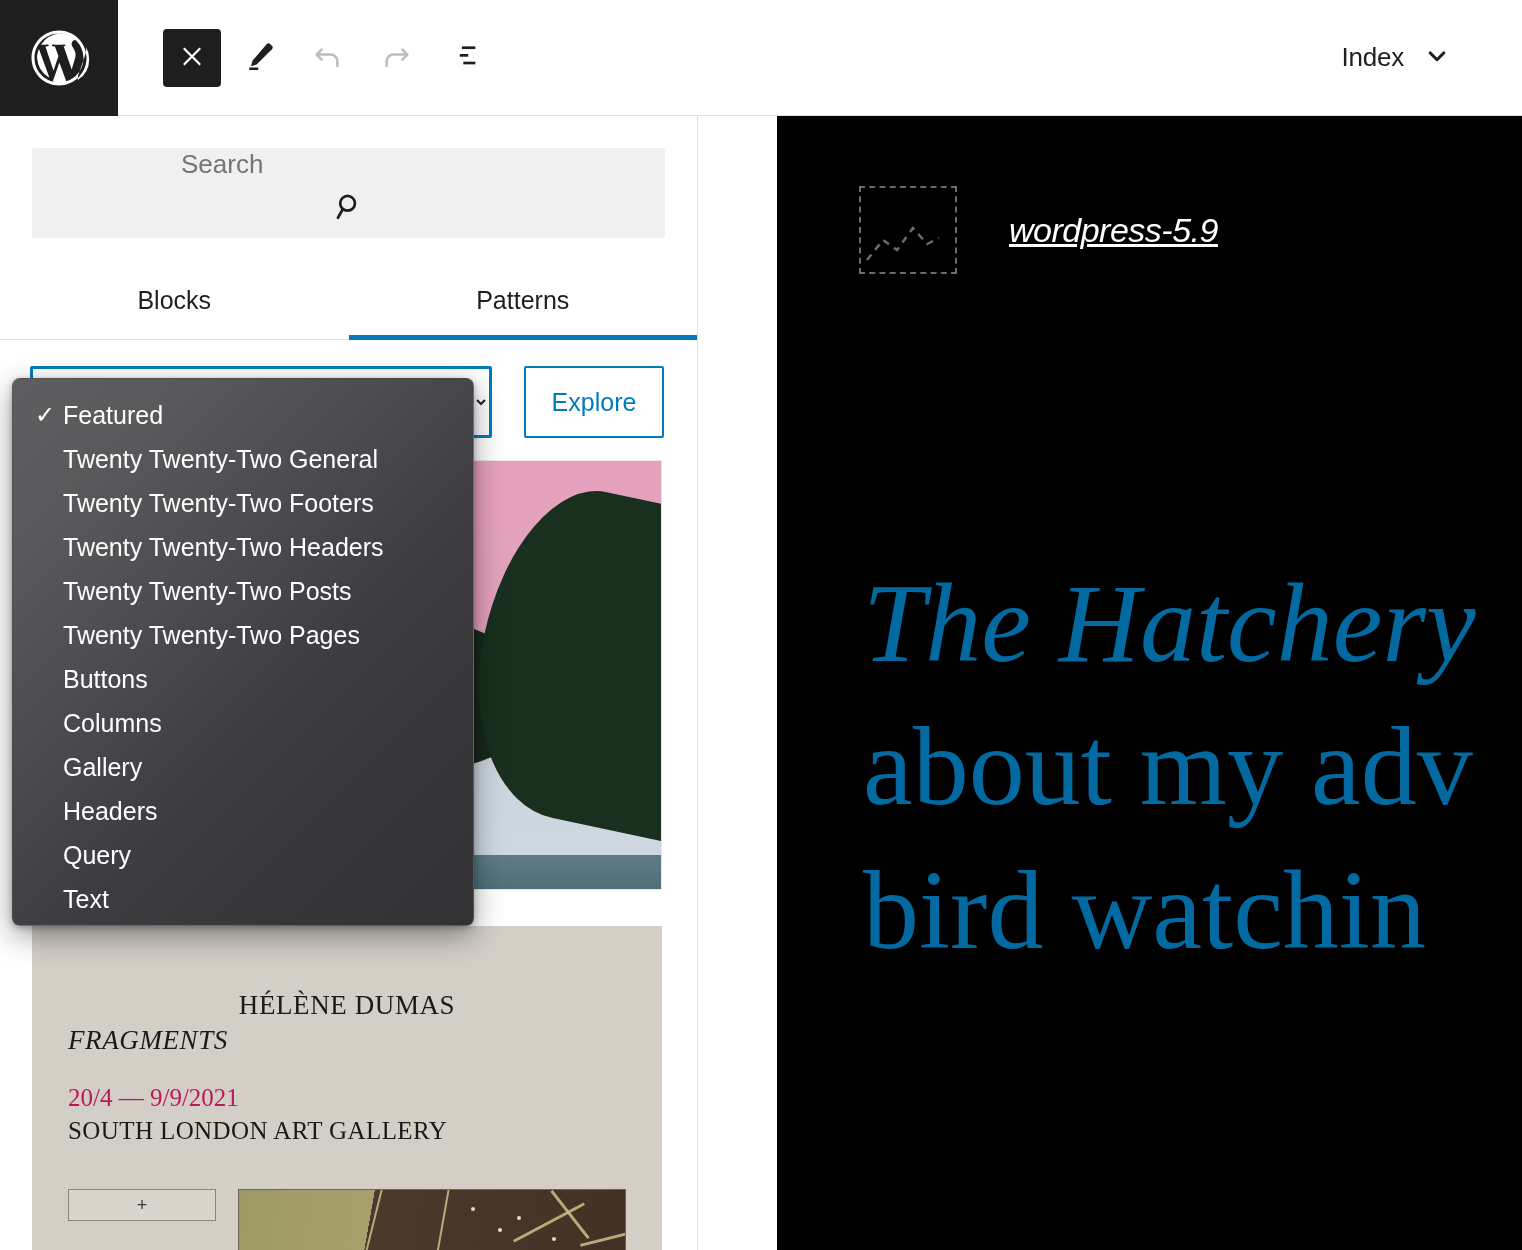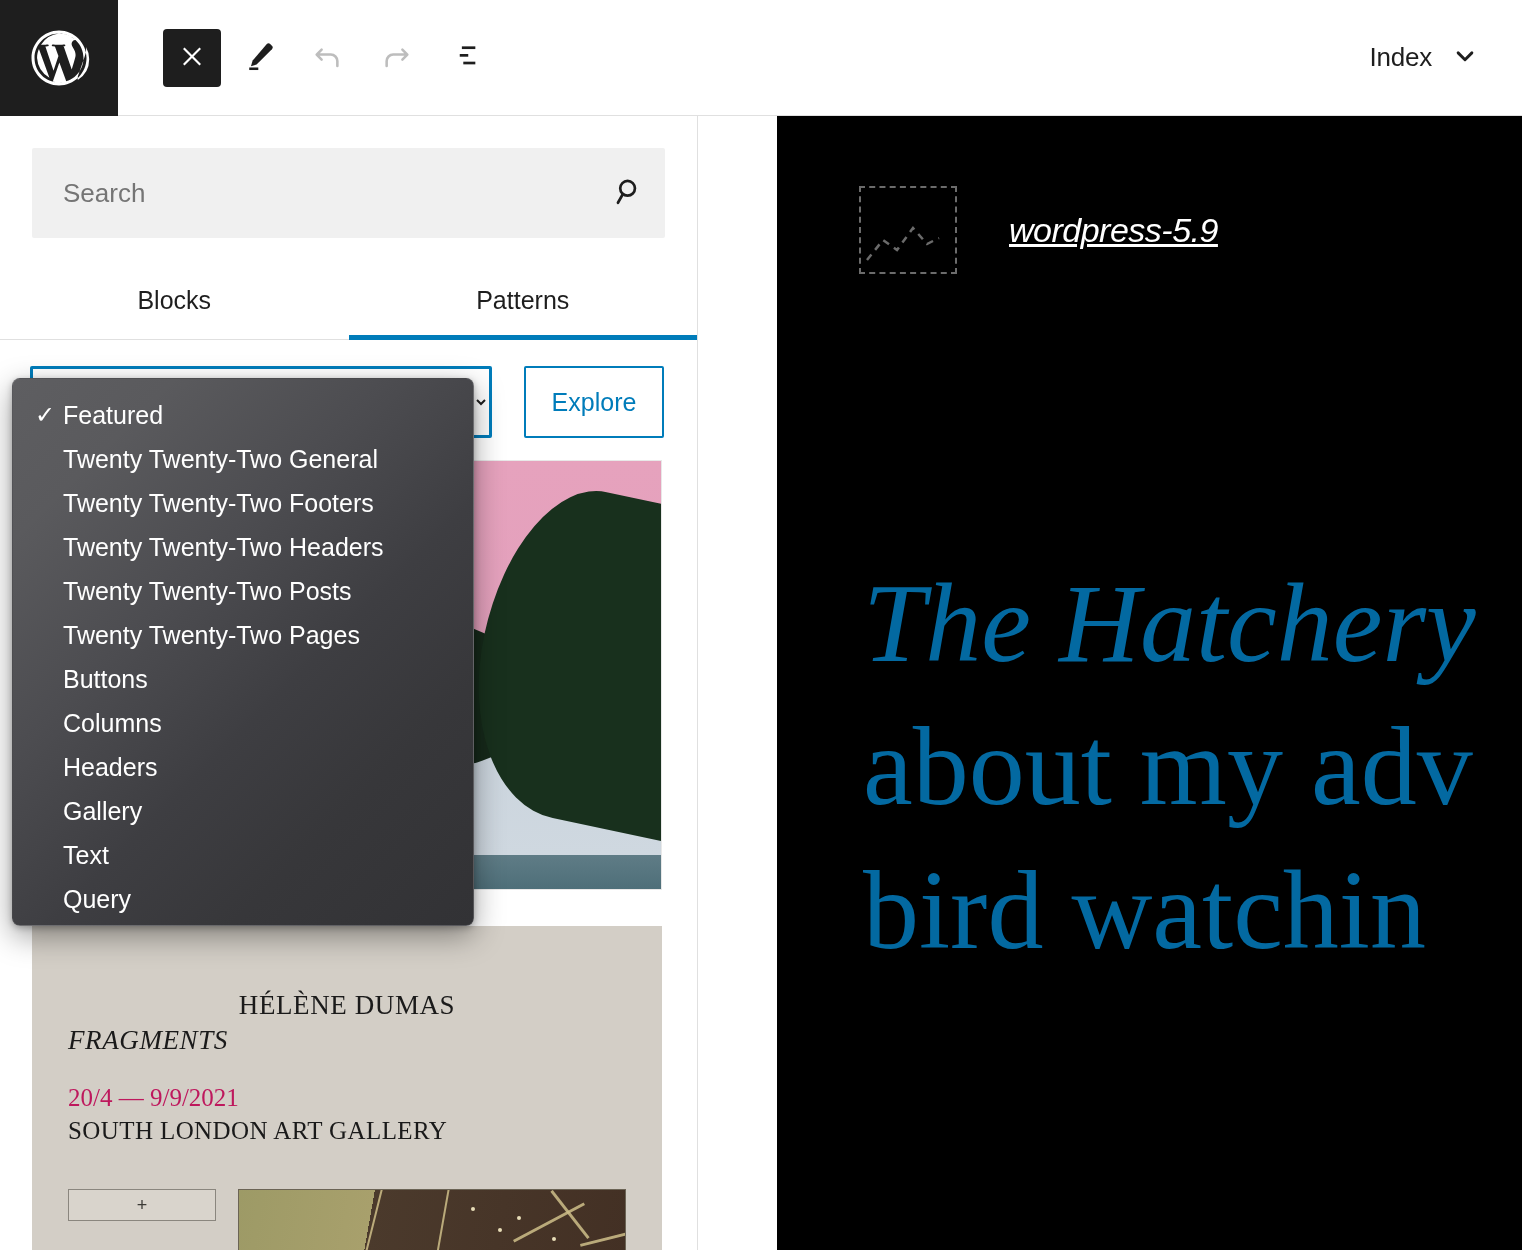--- a/index.html
+++ b/index.html
@@ -35,21 +35,21 @@
     display: flex; align-items: center; justify-content: center;
     background: transparent; border: none; cursor: pointer;
     border-radius: 3px;
   }
   .tool-btn.close-btn { background: #1e1e1e; border-radius: 4px; }
   .tool-btn.disabled { cursor: default; }
 
   .topbar-right {
     margin-left: auto;
     display: flex; align-items: flex-start;
-    padding-right: 36px;
+    padding-right: 64px;
   }
   .index-btn {
     display: flex; align-items: center; gap: 18px;
     background: transparent; border: none; cursor: pointer;
     padding: 8px 6px;
   }
   .index-label {
     font-size: 26px; color: #1e1e1e; letter-spacing: -0.2px;
   }
 
@@ -63,21 +63,21 @@
     z-index: 20;
     overflow: hidden;
   }
   .search-wrap { padding: 32px 32px 0 32px; }
   .search-box {
     position: relative;
     height: 90px;
     background: #f0f0f0;
     border: 1px solid transparent;
     border-radius: 2px;
-    display: flex; align-items: center;
+    display: flex; align-items: center; flex-direction: column;
   }
   .search-input {
     flex: 1; height: 100%;
     background: transparent; border: none; outline: none;
     font-family: "Liberation Sans", sans-serif;
     font-size: 26px; color: #1e1e1e;
     padding: 0 30px;
   }
   .search-input::placeholder { color: #757575; opacity: 1; }
   .search-icon-btn {
@@ -477,33 +477,33 @@
     <div class="dd-item">
       <span class="dd-check"></span>
       <span class="dd-label">Buttons</span>
     </div>
     <div class="dd-item">
       <span class="dd-check"></span>
       <span class="dd-label">Columns</span>
     </div>
     <div class="dd-item">
       <span class="dd-check"></span>
+      <span class="dd-label">Gallery</span>
+    </div>
+    <div class="dd-item">
+      <span class="dd-check"></span>
       <span class="dd-label">Headers</span>
     </div>
     <div class="dd-item">
       <span class="dd-check"></span>
-      <span class="dd-label">Gallery</span>
+      <span class="dd-label">Query</span>
     </div>
     <div class="dd-item">
       <span class="dd-check"></span>
       <span class="dd-label">Text</span>
-    </div>
-    <div class="dd-item">
-      <span class="dd-check"></span>
-      <span class="dd-label">Query</span>
     </div>
   </div>
 
 <div class="canvas-gap"></div>
 
 <div class="canvas">
 
   <div class="broken-img-row">
     <div class="broken-img">
       <svg width="94" height="84" viewBox="0 0 94 84" aria-hidden="true" style="position:absolute;left:0;top:0;">

